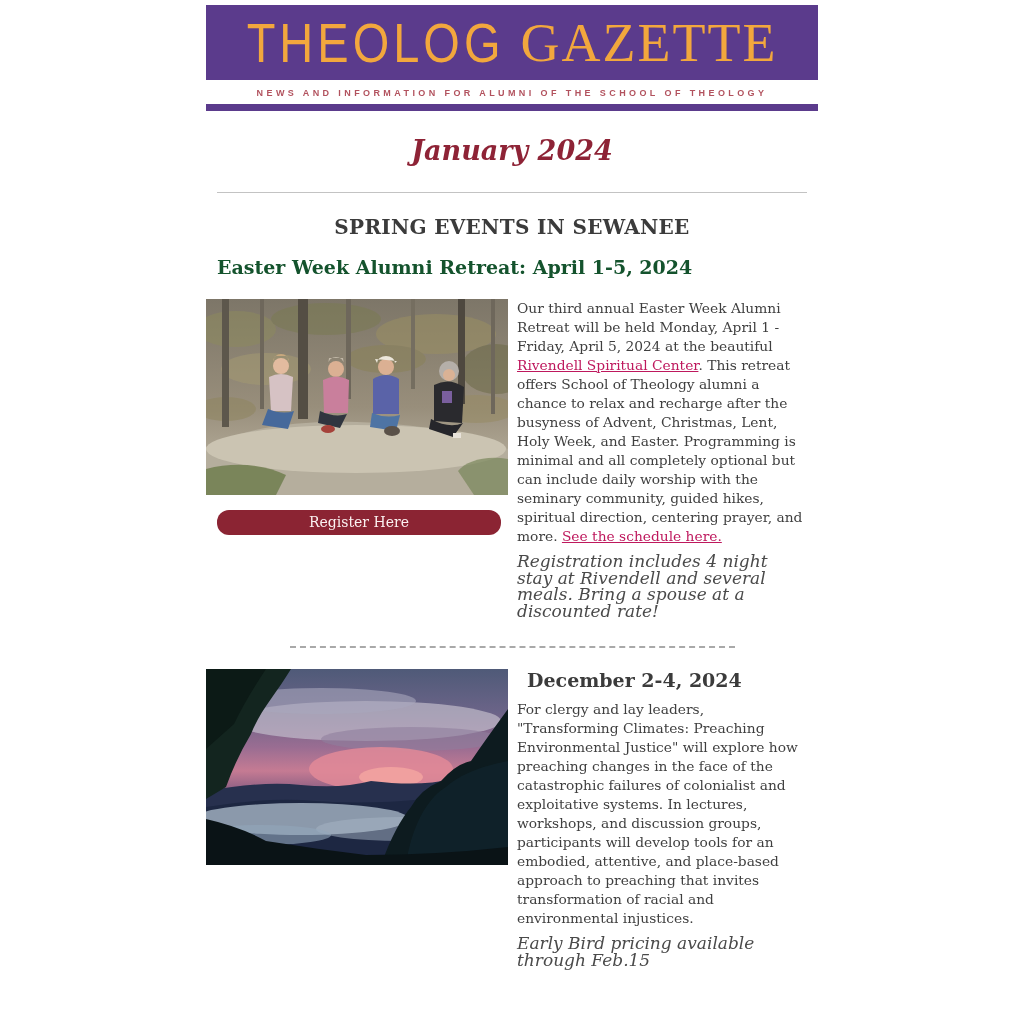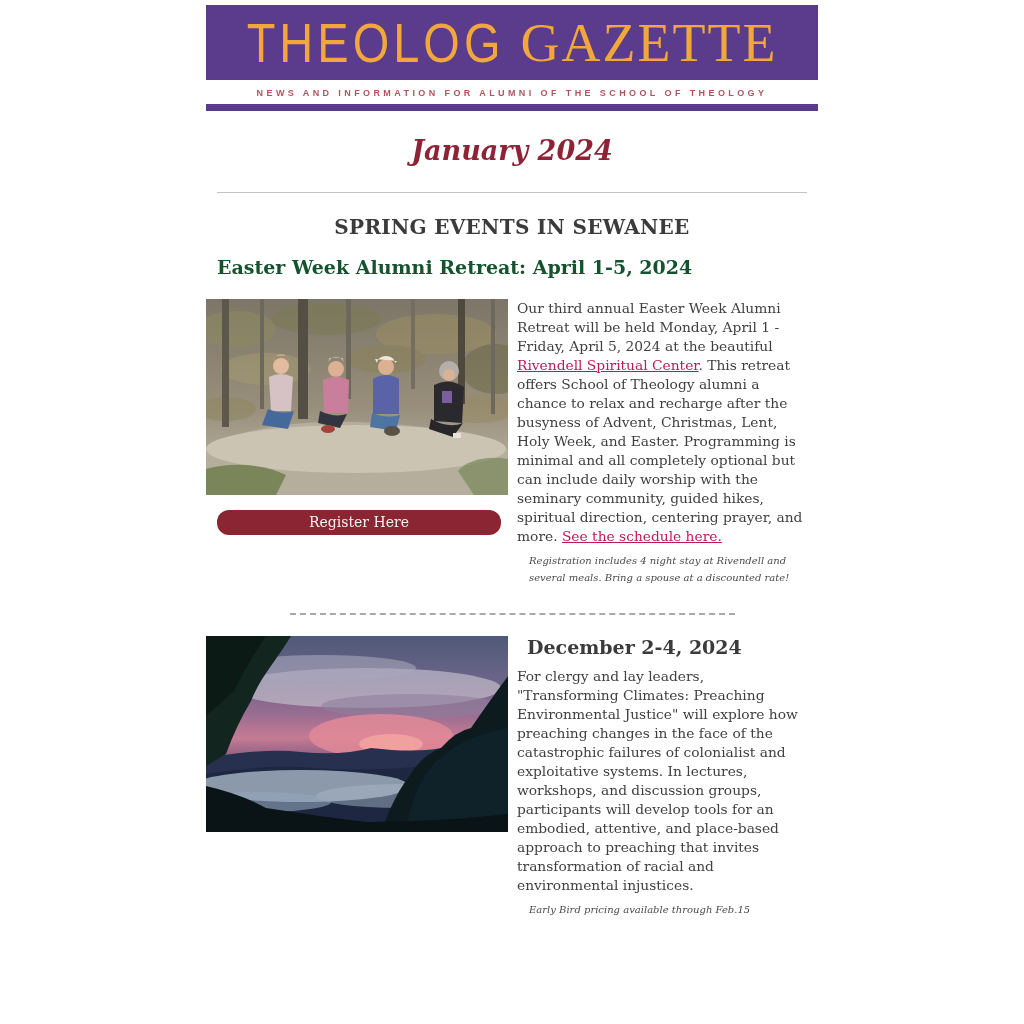--- a/index.html
+++ b/index.html
@@ -19,21 +19,21 @@
   .story-heading{font-size:19px;font-weight:bold;color:#14532d;margin:17px 11px 0;line-height:22px;}
 
   .row{display:flex;margin-top:21px;align-items:flex-start;}
   .col-left{width:302px;flex:0 0 302px;}
   .col-right{margin-left:9px;width:290px;}
   .photo{width:302px;height:196px;display:block;overflow:hidden;}
   .photo svg{display:block;}
 
   .body-text{font-size:13.8px;line-height:19px;color:#3f3f3f;margin:0;}
   a.inline-link{color:#be185d;text-decoration:underline;cursor:pointer;}
-  .note{font-style:italic;font-size:10px;line-height:16.5px;color:#4a4a4a;margin:7px 12px 0;}
+  .note{font-style:italic;font-size:17px;line-height:16.5px;color:#4a4a4a;margin:7px 0 0;}
   .btn{display:block;width:284px;height:25px;margin:15px 0 0 11px;background:#8b2433;color:#fbf1f1;
        text-align:center;font-size:14px;line-height:13px;border:none;border-radius:12px;
        font-family:"DejaVu Serif",serif;cursor:pointer;}
   .dashed-divider{border:none;border-top:2px dashed #a9a9a9;width:445px;margin:27px auto 0;}
   .date-heading{font-size:19px;font-weight:bold;color:#3b3b3b;margin:0 0 9px 10px;}
 </style>
 </head>
 <body>
 
 <div class="page">

